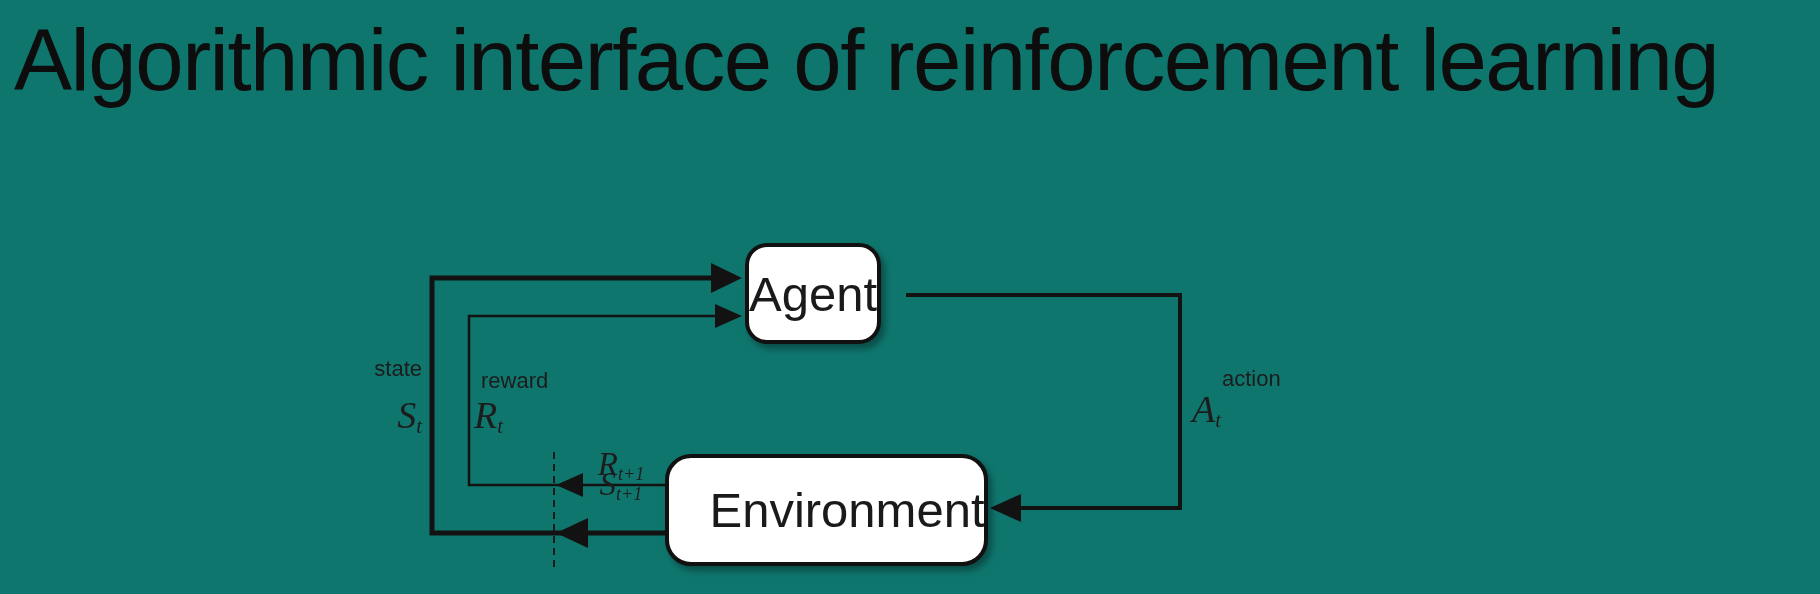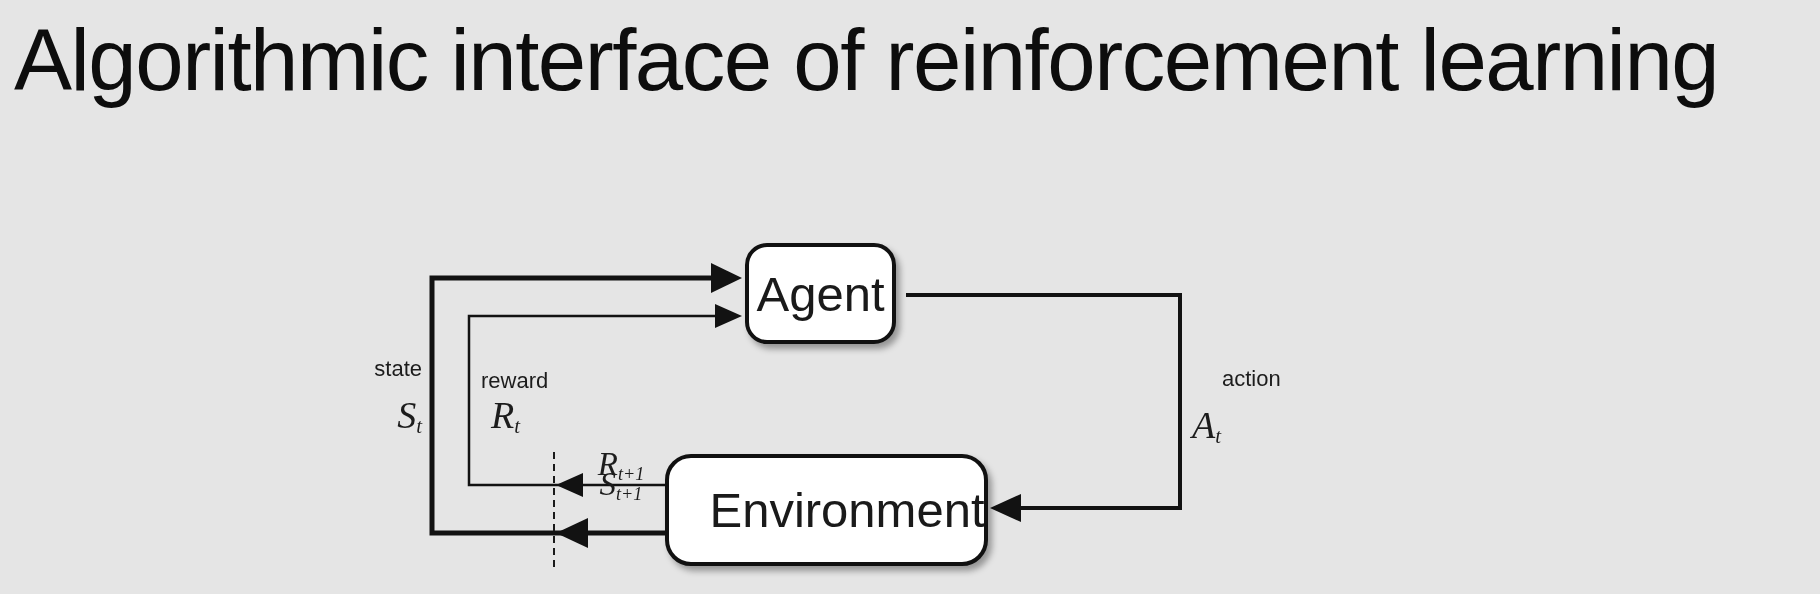--- a/index.html
+++ b/index.html
@@ -1,20 +1,20 @@
 <!DOCTYPE html>
 <html><head>
 <meta charset="utf-8">
 <style>
   html, body { margin: 0; padding: 0; background: #ffffff; }
   #canvas {
     position: relative;
     width: 1820px;
     height: 594px;
-    background: #e5e5e5;
+    background: #0f766e;
     overflow: hidden;
     font-family: "Liberation Sans", sans-serif;
     color: #141414;
   }
   .page-title {
     position: absolute;
     left: 14px;
     top: 8px;
     width: 1800px;
     font-size: 87px;
@@ -35,21 +35,21 @@
     box-sizing: border-box;
     background: #ffffff;
     border: 4px solid #111111;
     display: flex;
     align-items: center;
     justify-content: center;
     box-shadow: 4px 5px 6px rgba(0,0,0,0.35);
   }
   .agent-box {
     left: 745px; top: 243px;
-    width: 151px; height: 101px;
+    width: 136px; height: 101px;
     border-radius: 22px;
   }
   .environment-box {
     left: 665px; top: 454px;
     width: 323px; height: 112px;
     border-radius: 26px;
     padding-left: 41px;
   }
   .node-label {
     font-size: 49px;
@@ -113,21 +113,21 @@
   </div>
 
   <div class="node-box environment-box">
     <span class="node-label">Environment</span>
   </div>
 
   <div class="word-label align-right" style="left:340px; top:358px; width:82px;">state</div>
   <div class="sym" style="left:340px; top:396px; width:82px; text-align:right;"><span>S</span><span class="sub">t</span></div>
 
   <div class="word-label" style="left:481px; top:358px;margin-top:12px;">reward</div>
-  <div class="sym" style="left:491px; top:396px;"><span>R</span><span class="sub">t</span></div>
+  <div class="sym" style="left:474px; top:396px;"><span>R</span><span class="sub">t</span></div>
 
   <div class="word-label" style="left:1192px; top:368px;margin-left:30px;">action</div>
-  <div class="sym" style="left:1192px; top:406px;"><span>A</span><span class="sub">t</span></div>
+  <div class="sym" style="left:1192px; top:390px;"><span>A</span><span class="sub">t</span></div>
 
   <div class="sym-small" style="left:566px; top:448px; width:110px;"><span>R</span><span class="sub">t+1</span></div>
   <div class="sym-small" style="left:566px; top:468px; width:110px;"><span>S</span><span class="sub">t+1</span></div>
 
 </div>
 
 </body></html>

